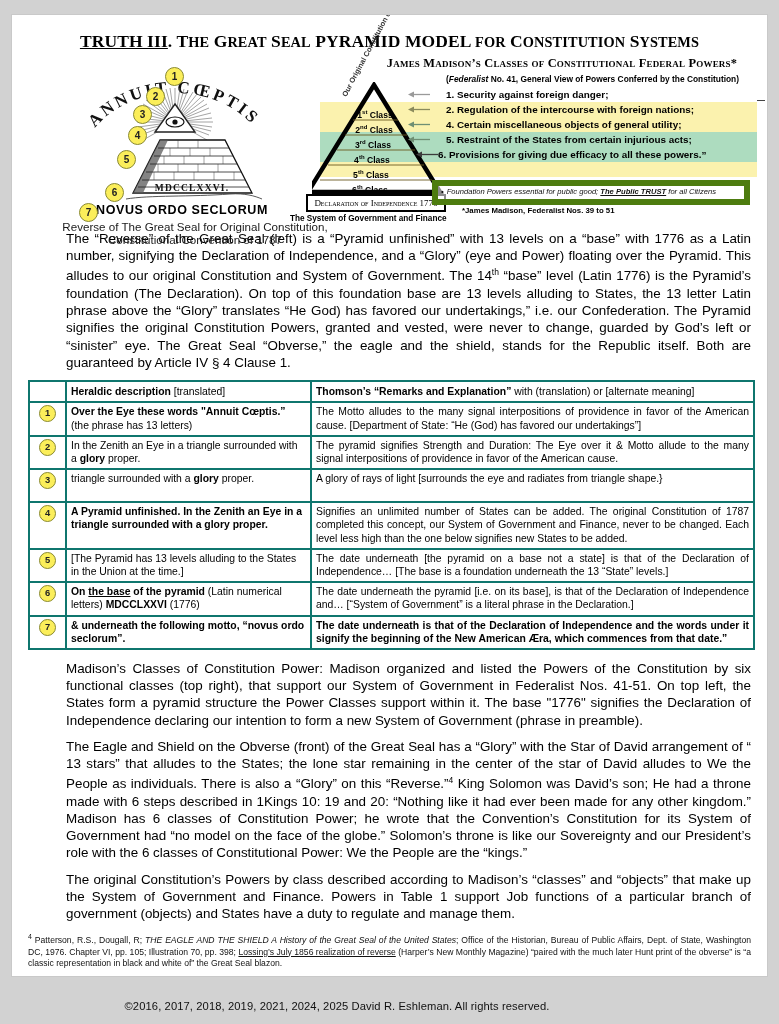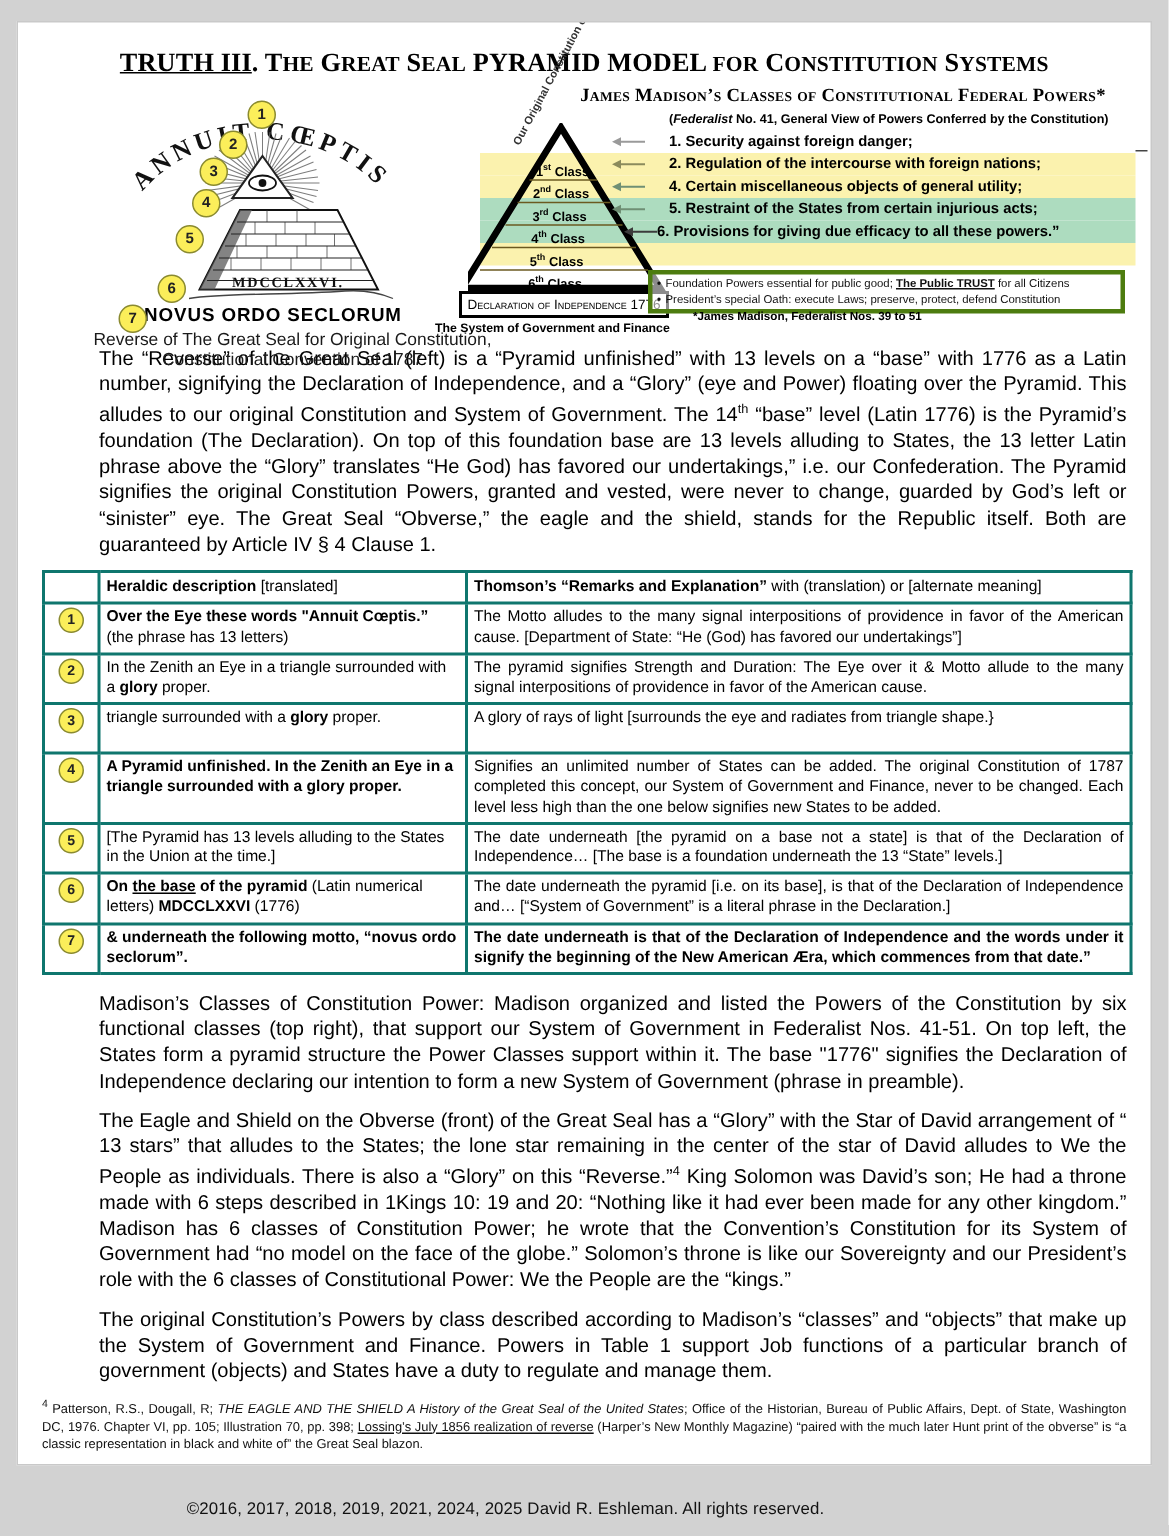--- a/index.html
+++ b/index.html
@@ -67,42 +67,43 @@
   .pyr{position:absolute;left:0;top:28px;width:150px;height:112px;}
   .classlbl{
     position:absolute;font-size:8.6px;font-weight:bold;color:#000;
     text-align:center;width:58px;
   }
   .classlbl sup{font-size:6px;}
   .declbox{
     position:absolute;left:-6px;top:140px;width:140px;height:18px;
     border:2.6px solid #000;background:#fff;box-sizing:border-box;
     display:flex;align-items:center;justify-content:center;
-    font-family:Liberation Sans, sans-serif;font-variant:small-caps;
+    font-family:Liberation Serif, serif;font-variant:small-caps;
     font-size:9px;font-weight:normal;color:#000;letter-spacing:0px;
   }
   .sysgov{
     position:absolute;left:-22px;top:160px;width:190px;
     font-size:8.2px;font-weight:bold;color:#000;
   }
   .oclabel{
     position:absolute;left:28px;top:40px;
     font-size:7.4px;font-weight:bold;color:#333;
     transform:rotate(-62deg);transform-origin:left top;white-space:nowrap;
   }
   .items{position:absolute;left:118px;top:33px;width:340px;}
   .item{
     height:15px;line-height:15px;font-size:9.9px;font-weight:bold;color:#000;
     white-space:nowrap;position:relative;padding-left:16px;
   }
   .arr{position:absolute;left:98px;width:22px;height:15px;}
   .bullets{
     position:absolute;left:120px;top:126px;width:318px;
-    border:3px solid #4d7c0f;box-sizing:border-box;padding:1px 3px;
+    border:6px solid #4d7c0f;box-sizing:border-box;padding:1px 3px;
     background:rgba(255,255,255,.55);
+    font-style:italic;
   }
   .bullets div{font-size:7.6px;color:#111;line-height:10.5px;white-space:nowrap;}
   .bullets .b{margin-right:3px;}
   .mad-foot{
     position:absolute;left:150px;top:152px;width:300px;
     font-size:7.8px;font-weight:bold;color:#000;
   }
 
   
   .bodywrap{padding:0 16px;margin-left:38px;}
@@ -328,21 +329,20 @@
           <svg class="arr" style="left:-14px;" viewBox="0 0 22 15">
               <line x1="22" y1="7.5" x2="4" y2="7.5" stroke="#3b3b3b" stroke-width="1.3"></line>
               <polygon points="0,7.5 6,4.5 6,10.5" fill="#3b3b3b"></polygon>
             </svg>
           <span>6.  Provisions for giving due efficacy to all these powers.”</span>
         </div>
       </div>
 
       <div class="bullets">
         <div><span class="b">•</span><span>Foundation Powers essential for public good; </span><b class="ul">The Public TRUST</b><span> for all Citizens</span></div>
-        <div><span class="b">•</span><span>President’s special Oath: execute Laws; preserve, protect, defend Constitution</span></div>
       </div>
 
       <div class="mad-foot">*James Madison, Federalist Nos. 39 to 51</div>
     </div>
   </div>
 
   <div class="bodywrap">
     <p class="body">The “Reverse” of the Great Seal (left) is a “Pyramid unfinished” with 13 levels on a “base” with 1776 as a Latin number, signifying the Declaration of Independence, and a “Glory” (eye and Power) floating over the Pyramid. This alludes to our original Constitution and System of Government. The 14<sup>th</sup> “base” level (Latin 1776) is the Pyramid’s foundation (The Declaration).  On top of this foundation base are 13 levels alluding to States, the 13 letter Latin phrase above the “Glory” translates “He God) has favored our undertakings,” i.e. our Confederation.   The Pyramid signifies the original Constitution Powers, granted and vested, were never to change, guarded by God’s left or “sinister” eye.   The Great Seal “Obverse,” the eagle and the shield, stands for the Republic itself.    Both are guaranteed by Article IV § 4 Clause 1.</p>
   </div>
 

